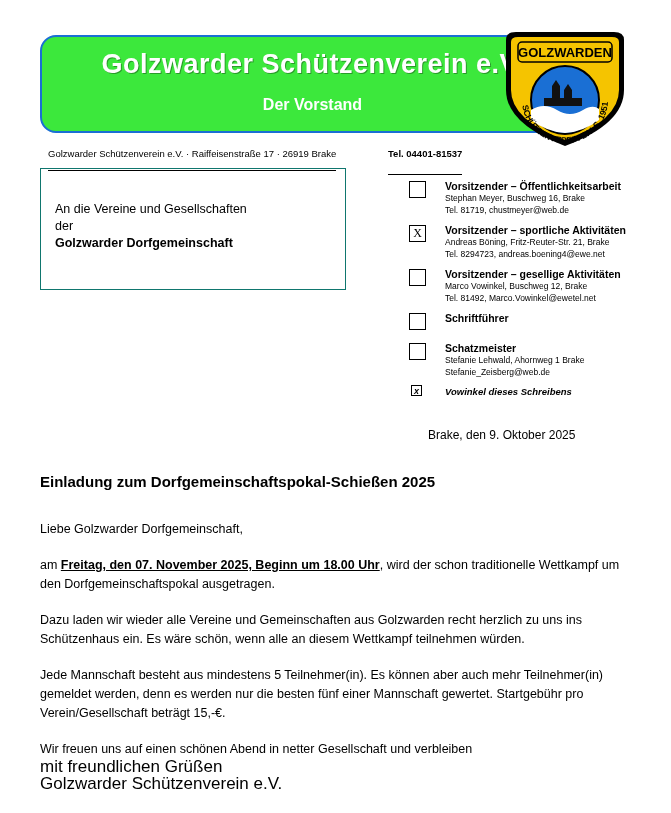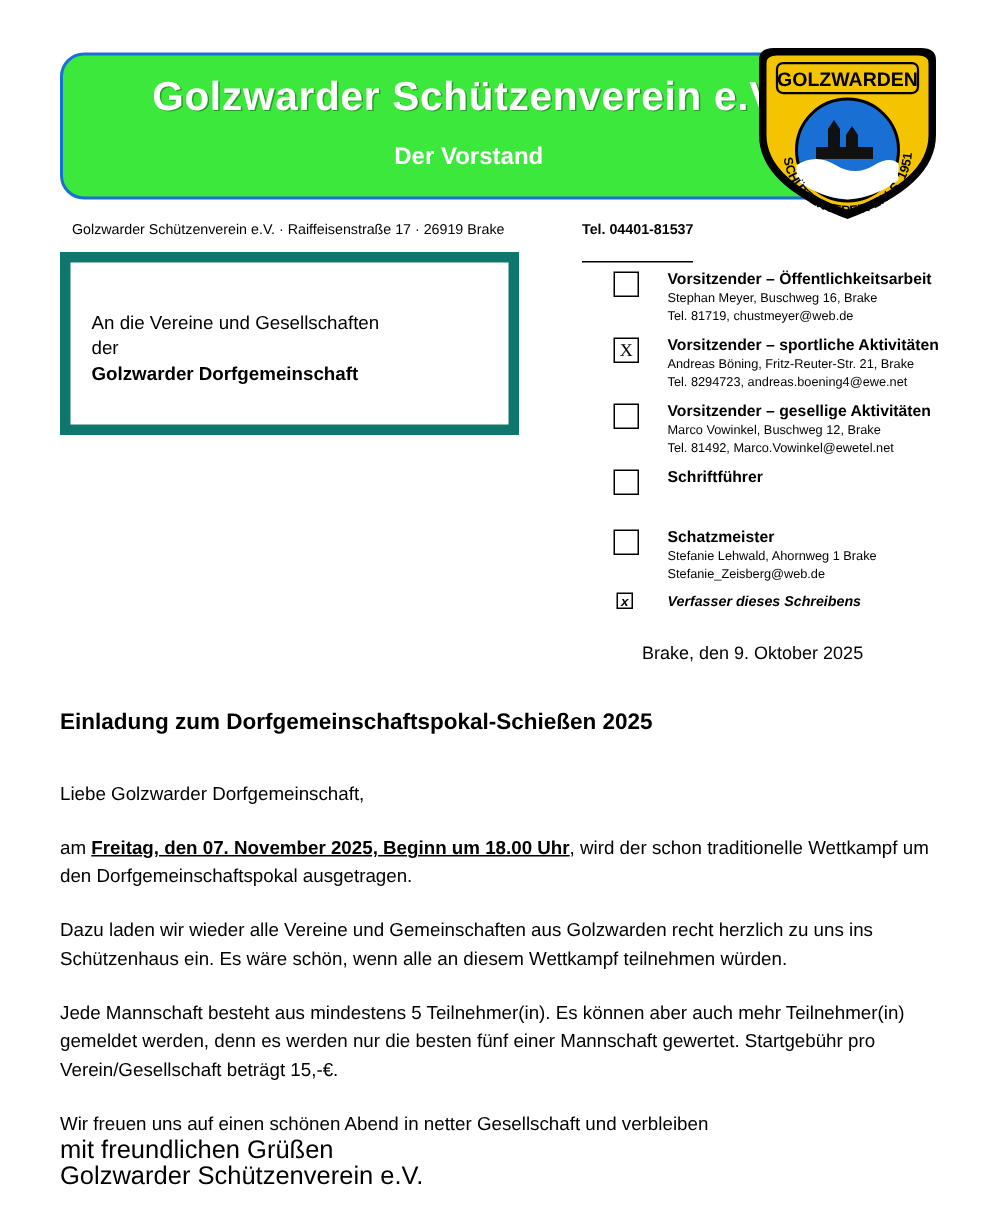--- a/index.html
+++ b/index.html
@@ -90,21 +90,21 @@
     white-space: nowrap;
   }
 
   
   .address-box {
     position: absolute;
     left: 40px;
     top: 168px;
     width: 306px;
     height: 122px;
-    border: 7px solid #0f766e;
+    border: 1px solid #0f766e;
     box-sizing: border-box;
     padding: 32px 0 0 14px;
     font-size: 12.5px;
     line-height: 17px;
   }
   .address-box .bold { font-weight: bold; }
 
   
   .officers {
     position: absolute;
@@ -265,30 +265,30 @@
     <div class="role">Vorsitzender – gesellige Aktivitäten</div>
     <div class="det">Marco Vowinkel, Buschweg 12, Brake</div>
     <div class="det">Tel. 81492, Marco.Vowinkel@ewetel.net</div>
   </div>
 
   <div class="officer" style="min-height:20px;">
     <span class="cb"></span>
     <div class="role">Schriftführer</div>
   </div>
 
-  <div class="officer" style="margin-top:20px;">
+  <div class="officer" style="margin-top:10px;">
     <span class="cb"></span>
     <div class="role">Schatzmeister</div>
     <div class="det">Stefanie Lehwald, Ahornweg 1 Brake</div>
     <div class="det">Stefanie_Zeisberg@web.de</div>
   </div>
 
   <div class="verfasser">
     <span class="x">x</span>
-    <span>Verfasser dieses Schreibens</span>
+    <span>Vowinkel dieses Schreibens</span>
   </div>
 </div>
 
 <div class="date-line">Brake, den 9. Oktober 2025</div>
 
 <div class="subject">Einladung zum Dorfgemeinschaftspokal-Schießen 2025</div>
 
 <div class="body">
   <p>Liebe Golzwarder Dorfgemeinschaft,</p>
   <p><span>am </span><span class="u-bold">Freitag, den 07. November 2025, Beginn um 18.00 Uhr</span><span>, wird der schon traditionelle Wettkampf um den Dorfgemeinschaftspokal ausgetragen.</span></p>

